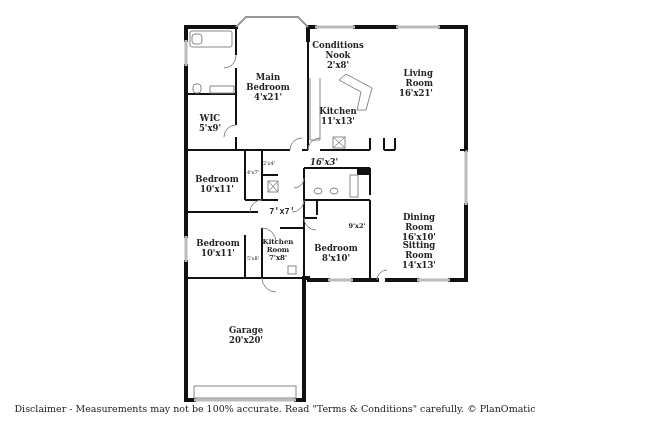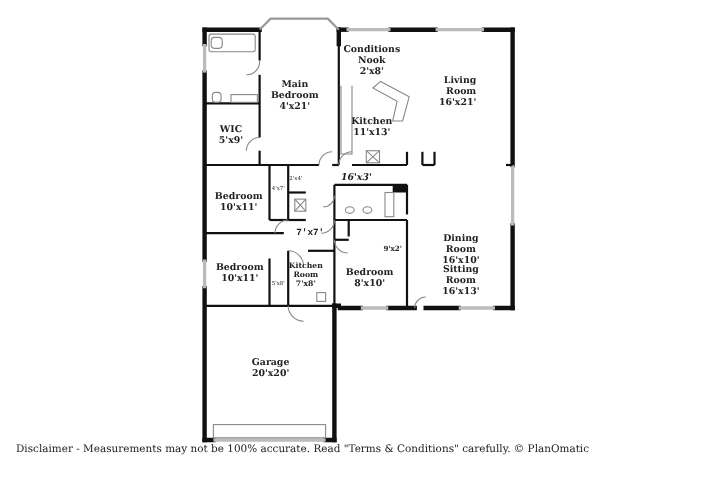--- a/index.html
+++ b/index.html
@@ -163,21 +163,21 @@
   <span>Room</span>
   <span class="dim">7'x8'</span>
 </div>
 <div class="lbl" style="left:336px;top:243px;">
   <span>Bedroom</span>
   <span class="dim">8'x10'</span>
 </div>
 <div class="lbl" style="left:419px;top:240px;text-align:center;">
   <span>Sitting</span><br>
   <span>Room</span>
-  <span class="dim">16'x13'</span>
+  <span class="dim">14'x13'</span>
 </div>
 <div class="lbl" style="left:246px;top:325px;">
   <span>Garage</span>
   <span class="dim">20'x20'</span>
 </div>
 
 <div class="lbl small" style="left:269px;top:160px;">2'x4'</div>
 <div class="lbl small" style="left:253px;top:169px;">4'x7'</div>
 <div class="lbl small" style="left:253px;top:255px;">5'x8'</div>
 

